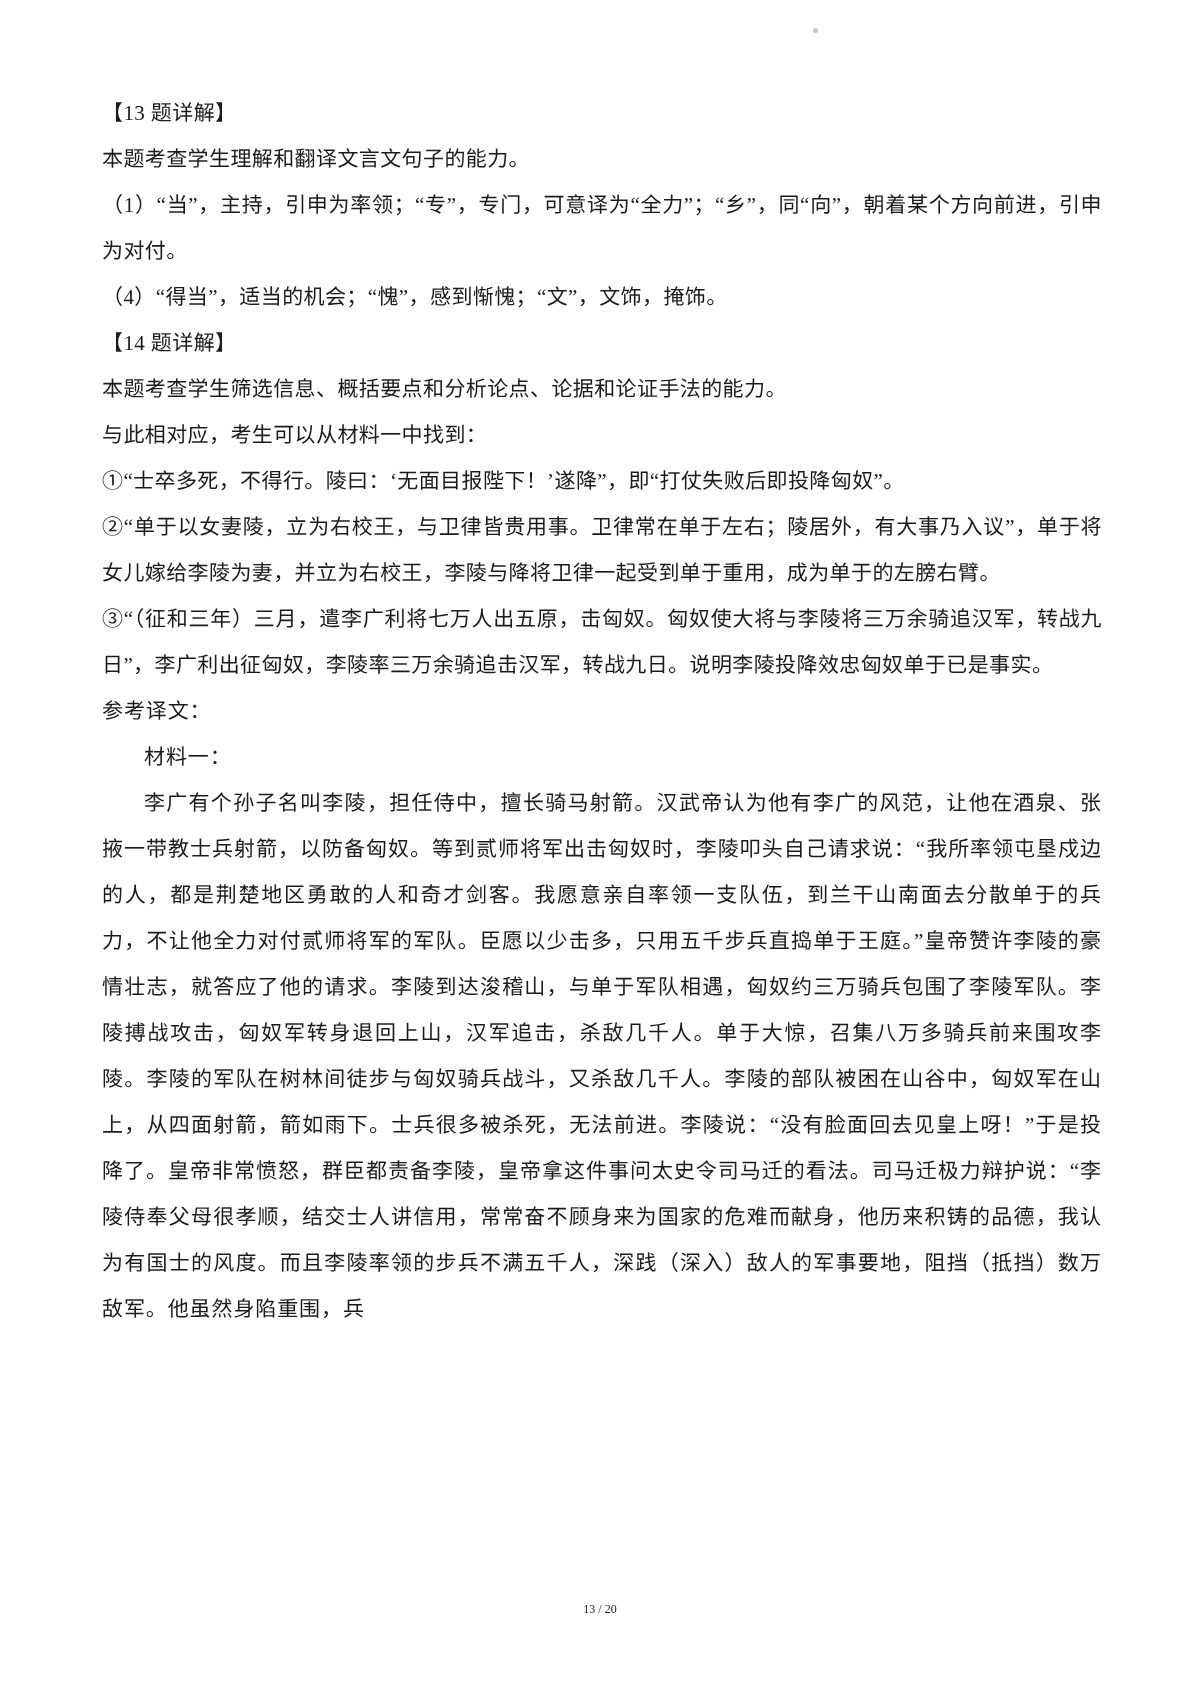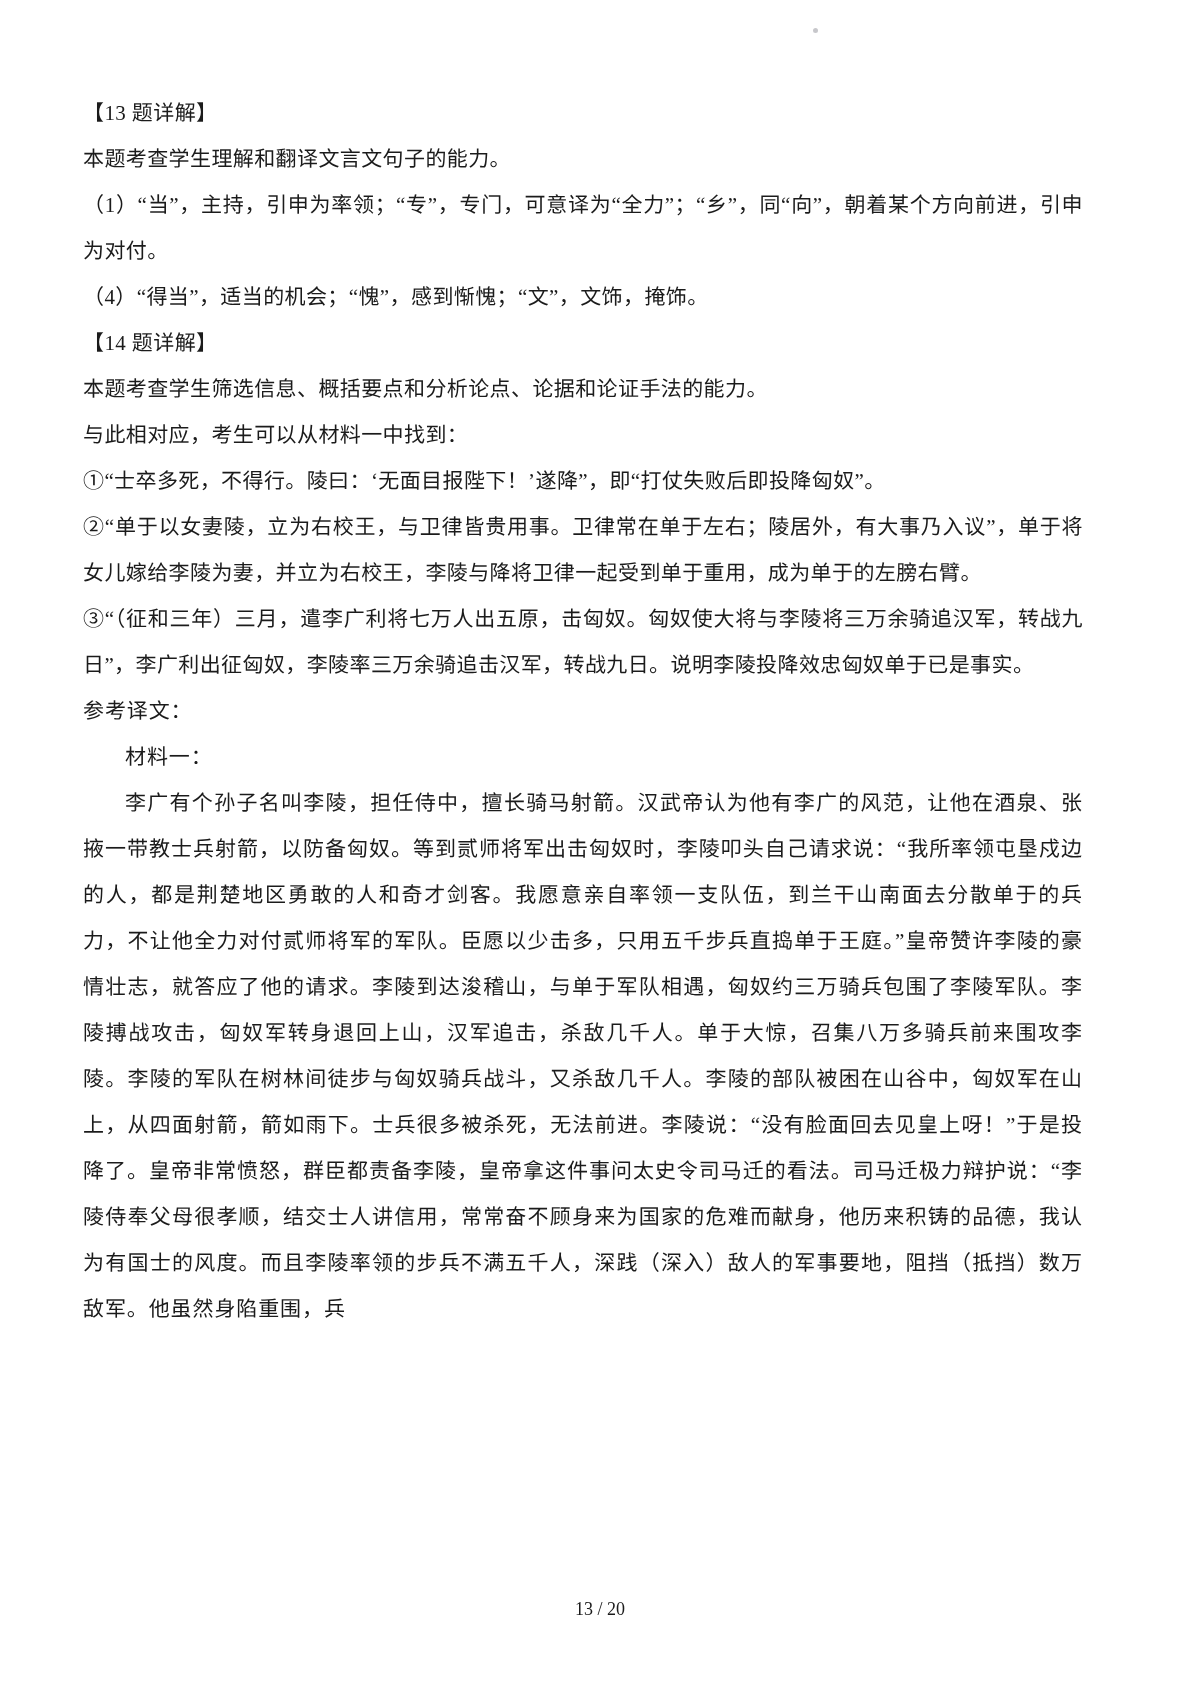--- a/index.html
+++ b/index.html
@@ -25,21 +25,21 @@
     left: 813px;
     top: 28px;
     width: 5px;
     height: 5px;
     border-radius: 50%;
     background: #b4b4ba;
     opacity: 0.75;
   }
   .content {
     position: absolute;
-    left: 83px;
+    left: 102px;
     top: 90px;
     width: 1000px;
   }
   .para {
     margin: 0;
     font-size: 21px;
     line-height: 46px;
     text-align: justify;
     letter-spacing: 0.4px;
     word-break: break-all;
@@ -49,21 +49,21 @@
   }
   .indent {
     text-indent: 2em;
   }
   .footer {
     position: absolute;
     left: 0;
     top: 1594px;
     width: 1200px;
     text-align: center;
-    font-size: 18px;
+    font-size: 12px;
     line-height: 30px;
     color: #1b1b1b;
   }
 </style>
 </head>
 <body>
 
 <div class="page">
 
   <div class="smudge"></div>

